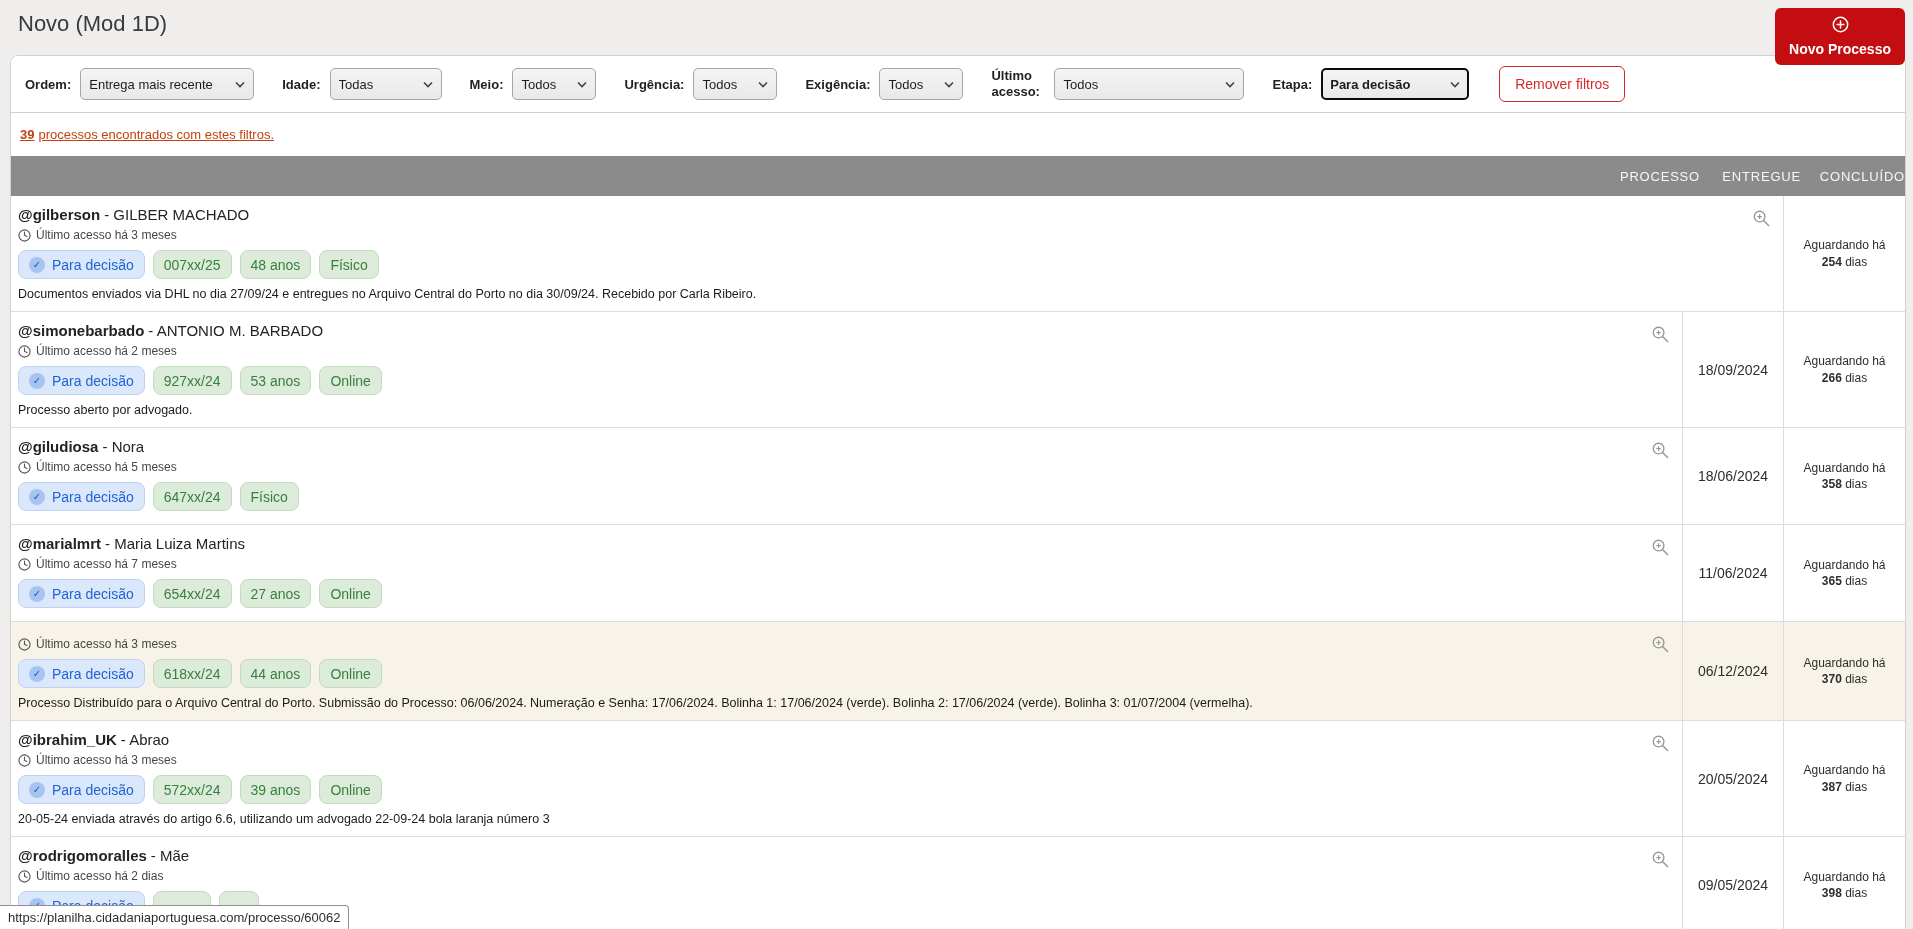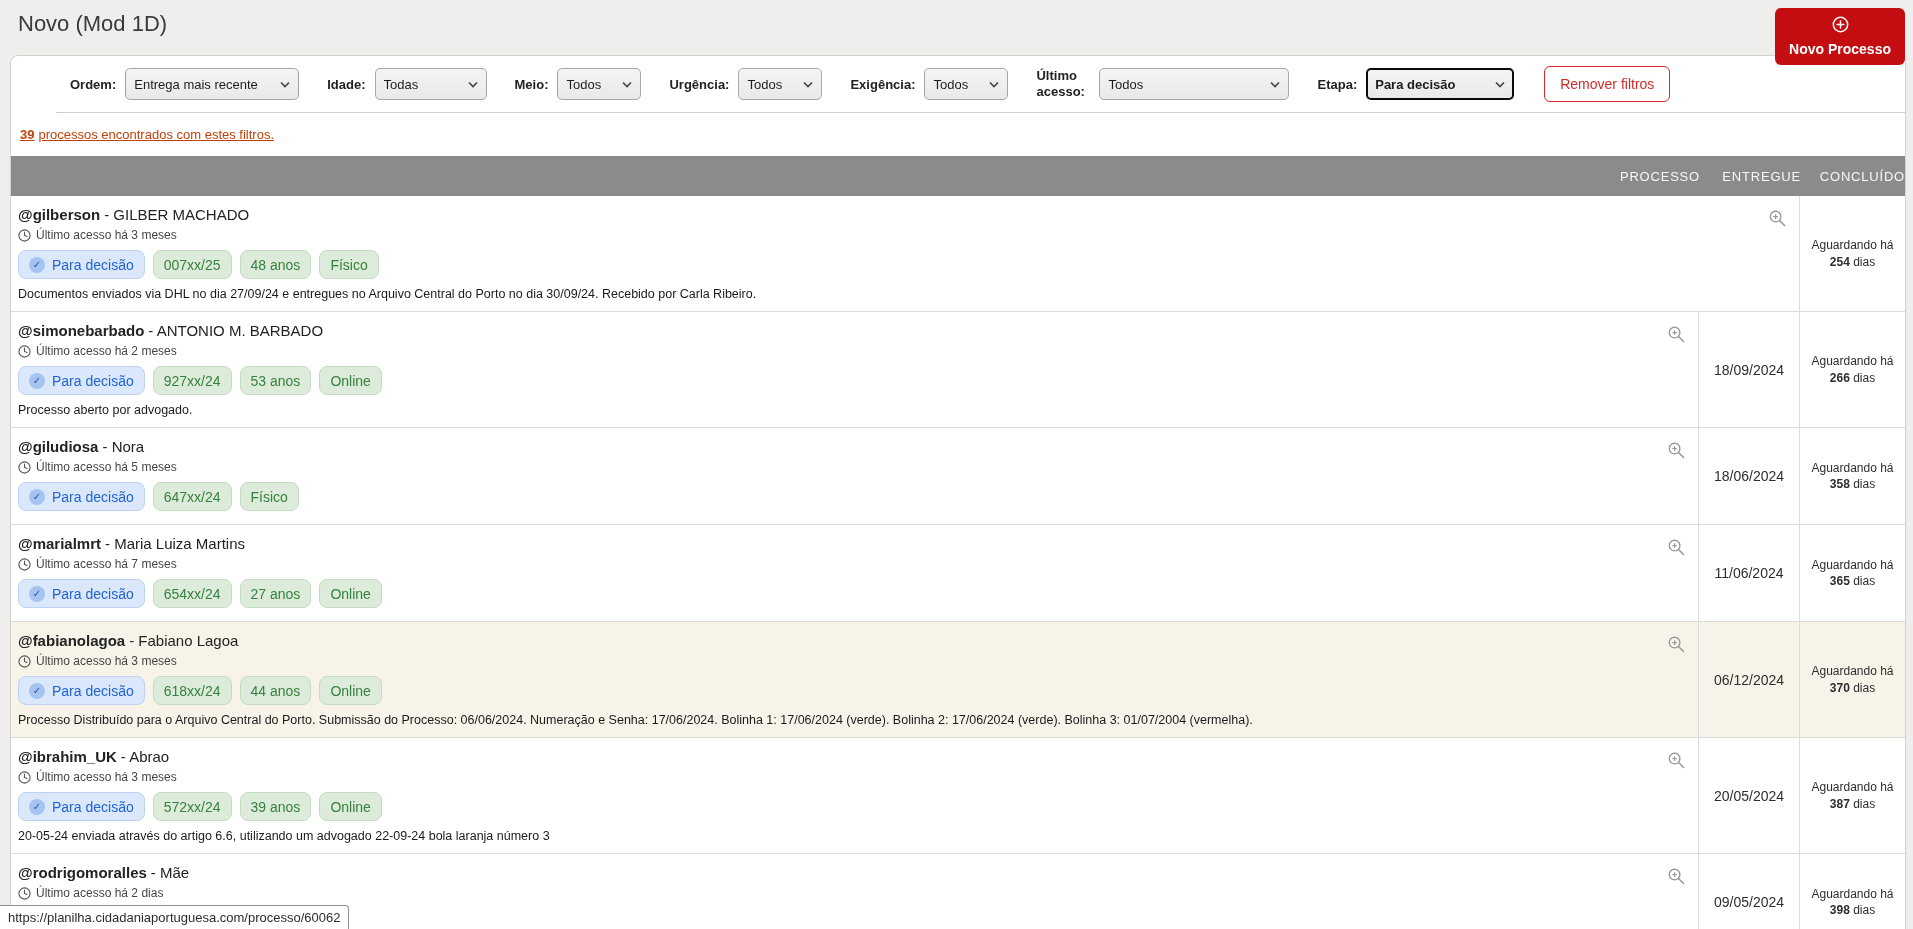--- a/index.html
+++ b/index.html
@@ -19,21 +19,20 @@
   .new-btn svg { display:block; }
   
   .card {
     margin:0 7px 0 10px; background:#fff; border:1px solid #d4d1cd;
     border-radius:8px 8px 0 0; height:900px; overflow:hidden;
   }
   
   .filter-bar {
     display:flex; align-items:center; padding:10px 14px; border-bottom:1px solid #d4d1cd;
     background:#fff;
-    margin-left:45px;
   }
   .filter-items { display:flex; align-items:center; gap:28px; }
   .filter-item { display:flex; align-items:center; gap:9px; }
   .flabel { font-size:13px; font-weight:700; color:#222; white-space:nowrap; }
   .flabel.wrap { white-space:normal; width:54px; line-height:1.2; }
   .select {
     display:inline-flex; align-items:center; justify-content:space-between; gap:6px;
     background:linear-gradient(#f4f4f4,#e9e9e9); border:1px solid #a6a6a6; border-radius:5px;
     padding:6px 8px; font-size:13px; color:#1d1d1d; cursor:pointer; height:32px;
   }
@@ -55,21 +54,21 @@
   .th.entregue { width:101px; }
   .th.concluido { width:104px; }
   .row { display:flex; border-bottom:1px solid #dcdcdc; background:#fff; min-height:97px; }
   .row.highlight { background:#f7f3e8; }
   .cell.processo { flex:1; position:relative; padding:10px 46px 10px 7px; }
   .cell.entregue {
     width:101px; border-left:1px solid #dcdcdc; display:flex; align-items:center; justify-content:center;
     font-size:14px; color:#2e2e2e;
   }
   .cell.concluido {
-    width:106px; border-left:1px solid #dcdcdc; display:flex; flex-direction:column;
+    width:122px; border-left:1px solid #dcdcdc; display:flex; flex-direction:column;
     align-items:center; justify-content:center; font-size:12px; color:#2e2e2e; text-align:center; line-height:1.35;
   }
   .line1 { font-size:15px; color:#232323; }
   .handle { font-weight:700; cursor:pointer; }
   .pname { margin-left:4px; }
   .line2 { margin-top:5px; display:flex; align-items:center; gap:5px; font-size:12px; color:#464646; }
   .badges { margin-top:8px; display:flex; align-items:center; gap:8px; }
   .badge {
     display:inline-flex; align-items:center; padding:4px 10px; border-radius:8px;
     font-size:14px; white-space:nowrap; height:29px;
@@ -353,23 +352,20 @@
       </svg>
     </div>
     <div class="cell entregue">11/06/2024</div>
     <div class="cell concluido">
       <span>Aguardando há</span>
       <span><b>365</b>&nbsp;<span>dias</span></span>
     </div>
   </div>
       <div class="row highlight">
     <div class="cell processo">
-      <div class="line1">
-        <span class="handle">@fabianolagoa</span><span class="pname">- Fabiano Lagoa</span>
-      </div>
       <div class="line2">
         <svg class="clock" width="13" height="13" viewBox="0 0 14 14">
           <circle cx="7" cy="7" r="6" fill="none" stroke="#555" stroke-width="1.2"></circle>
           <polyline points="7,3.4 7,7 9.6,8.2" fill="none" stroke="#555" stroke-width="1.2" stroke-linecap="round"></polyline>
         </svg>
         <span>Último acesso há 3 meses</span>
       </div>
       <div class="badges">
             <span class="badge stage">
               <span class="check">✓</span>

